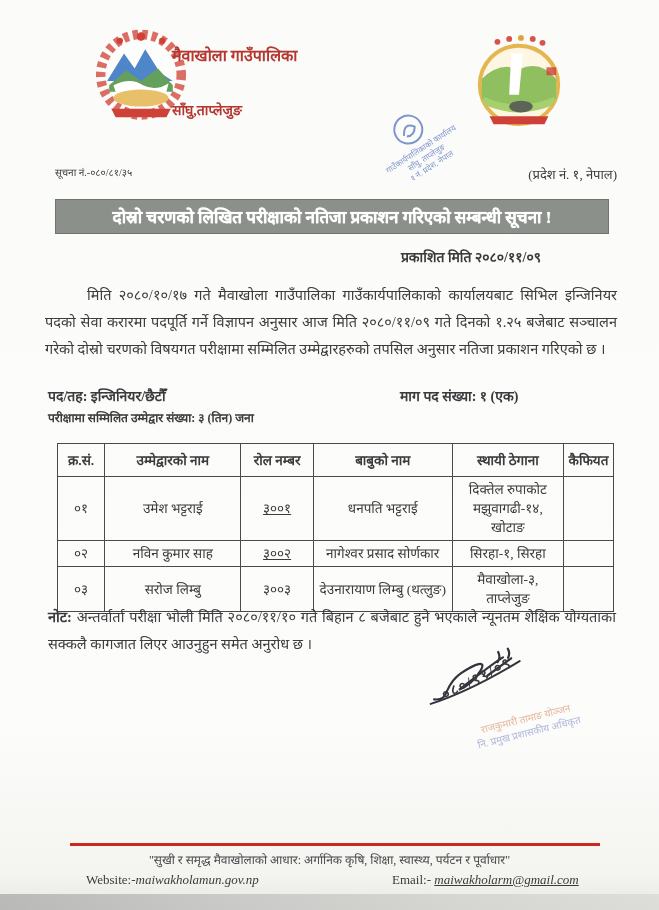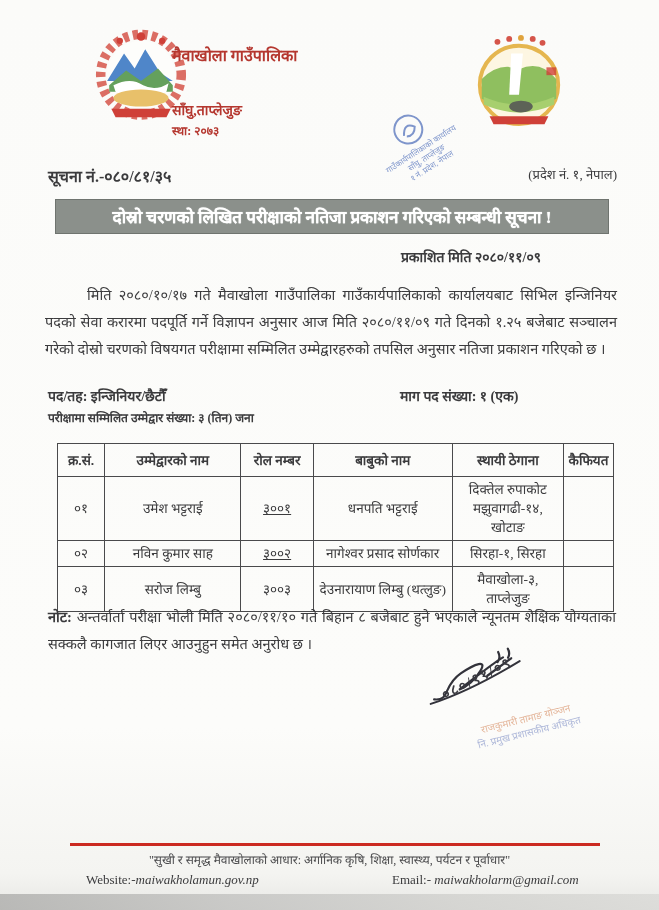--- a/index.html
+++ b/index.html
@@ -23,21 +23,21 @@
   .hdr-addr{top:100px;font-size:14px;font-weight:bold;}
   .hdr-est{top:122px;font-size:12px;font-weight:bold;}
   
   .round-stamp{
     position:absolute;left:362px;top:110px;width:110px;
     transform:rotate(-33deg);color:#5f7cc0;opacity:.8;
     text-align:center;font-size:8px;line-height:10px;pointer-events:none;
   }
   .round-stamp .swirl{display:block;margin:0 auto 2px auto;}
   
-  .notice-no{position:absolute;left:48px;top:165px;font-size:16px;font-weight:bold;}
+  .notice-no{position:absolute;left:55px;top:165px;font-size:10px;}
   .province{position:absolute;right:42px;top:165px;font-size:13px;}
   
   .banner{
     position:absolute;left:55px;top:199px;width:552px;height:33px;
     background:#8b908b;border:1px solid #6f746f;
     color:#ffffff;font-size:17px;font-weight:bold;
     display:flex;align-items:center;justify-content:center;
     text-shadow:0 0 1px #ffffff;
   }
   .published{position:absolute;right:118px;top:247px;font-size:14px;font-weight:bold;margin-left:17px;}
@@ -77,21 +77,21 @@
   }
   .name-stamp .l1{color:rgba(205,110,55,.5);}
   .name-stamp .l2{color:rgba(95,115,185,.5);}
   
   .red-rule{position:absolute;left:70px;top:843px;width:530px;height:3px;background:#cb2a21;}
   .slogan{position:absolute;left:0;top:851px;width:659px;text-align:center;font-size:12px;color:#4a4a4c;}
   .weblinks{position:absolute;left:0;top:872px;width:659px;font-size:13px;color:#3b3b3d;}
   .weblinks .site{position:absolute;left:86px;top:0;}
   .weblinks .mail{position:absolute;left:392px;top:0;}
   .weblinks i{font-style:italic;}
-  .mail .val{}
+  .mail .val{text-decoration:underline;}
   
   .scan-shadow{
     position:absolute;left:0;bottom:0;width:659px;height:16px;
     background:linear-gradient(90deg,#a9a9a7 0%,#bfbfbd 35%,#cfcfcc 70%,#d8d8d5 100%);
     opacity:.75;
   }
 </style>
 </head>
 <body>
 
@@ -120,21 +120,20 @@
     <path d="M12,46 Q30,28 50,36 Q72,26 88,46 L88,66 Q50,84 12,66 Z" fill="#8fbf5f"></path>
     <polygon points="42,20 54,20 50,62 40,62" fill="#ffffff"></polygon>
     <path d="M14,64 Q50,80 86,64 L86,72 Q50,88 14,72 Z" fill="#a7cf6e"></path>
     <ellipse cx="52" cy="74" rx="12" ry="6" fill="#5d6357"></ellipse>
     <path d="M20,84 L80,84 L76,92 L24,92 Z" fill="#cf4038"></path>
     <rect x="78" y="34" width="10" height="8" fill="#cf4038" opacity=".8"></rect>
   </svg>
 
   <div class="hdr hdr-muni">मैवाखोला गाउँपालिका</div>
   <div class="hdr hdr-addr">साँघु,ताप्लेजुङ</div>
-  <div class="hdr hdr-est">स्था: २०७३</div>
 
   <div class="round-stamp">
     <svg class="swirl" width="34" height="34" viewBox="0 0 34 34">
       <circle cx="17" cy="17" r="14" fill="none" stroke="#5f7cc0" stroke-width="2"></circle>
       <path d="M10,20 Q17,8 24,18 Q19,26 12,22" fill="none" stroke="#5f7cc0" stroke-width="2"></path>
     </svg>
     <div>गाउँकार्यपालिकाको कार्यालय</div>
     <div>साँघु, ताप्लेजुङ</div>
     <div>१ नं. प्रदेश, नेपाल</div>
   </div>

